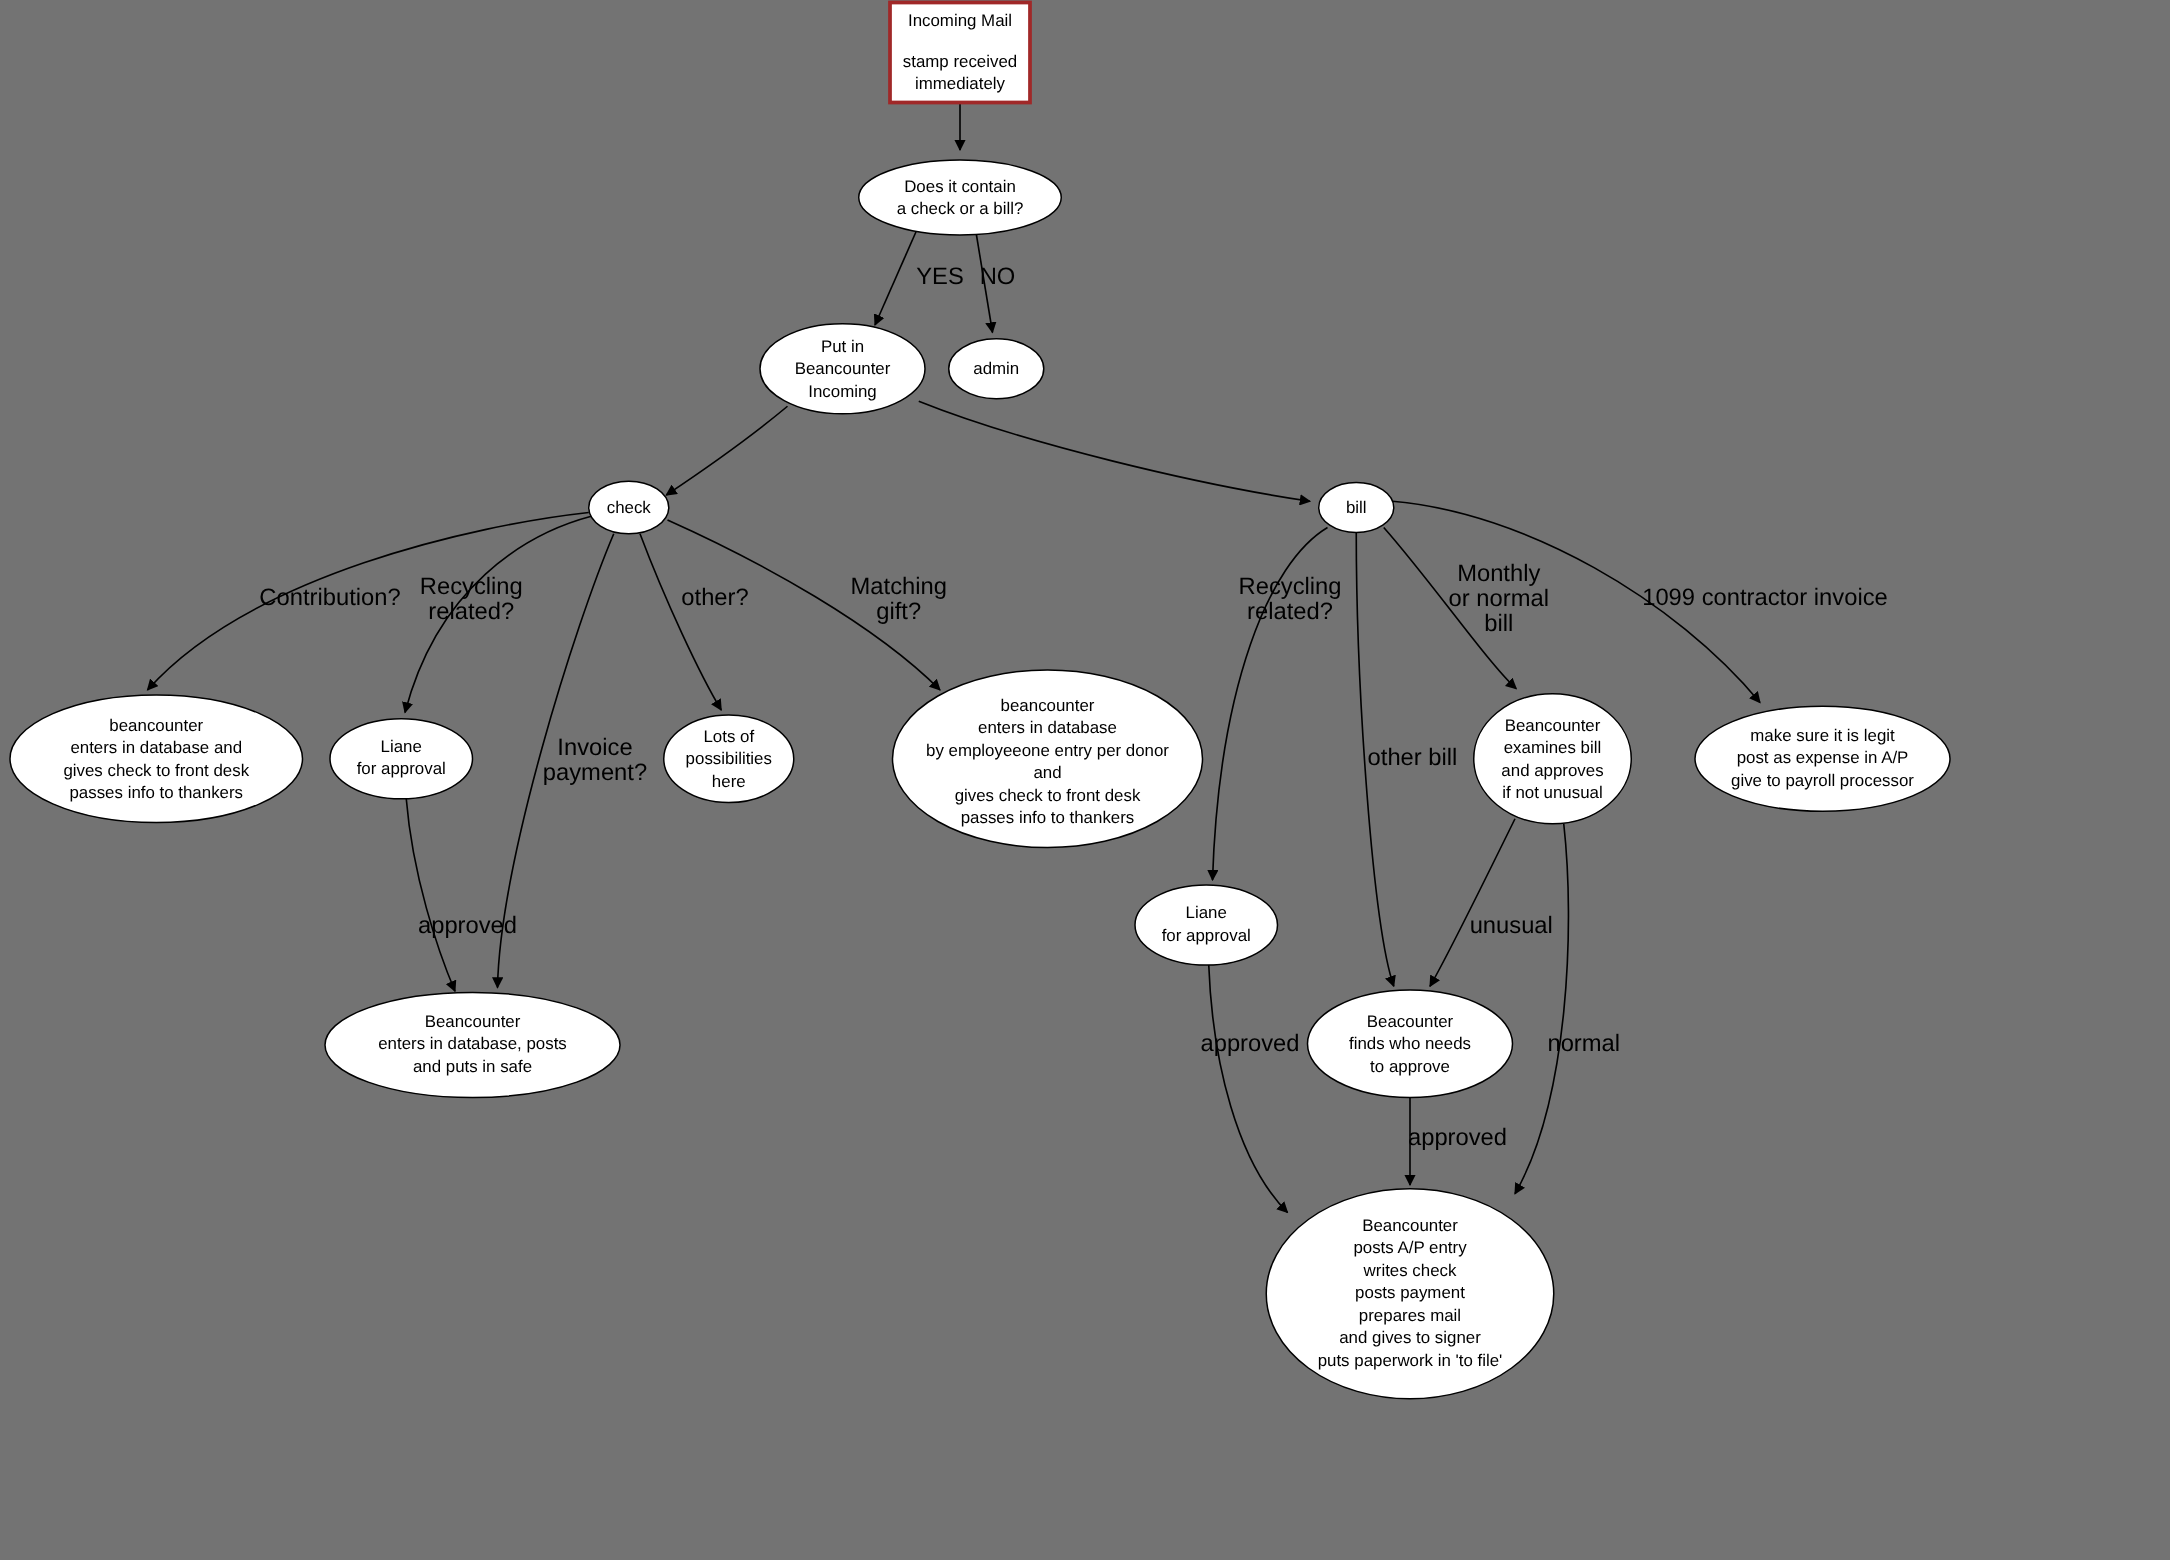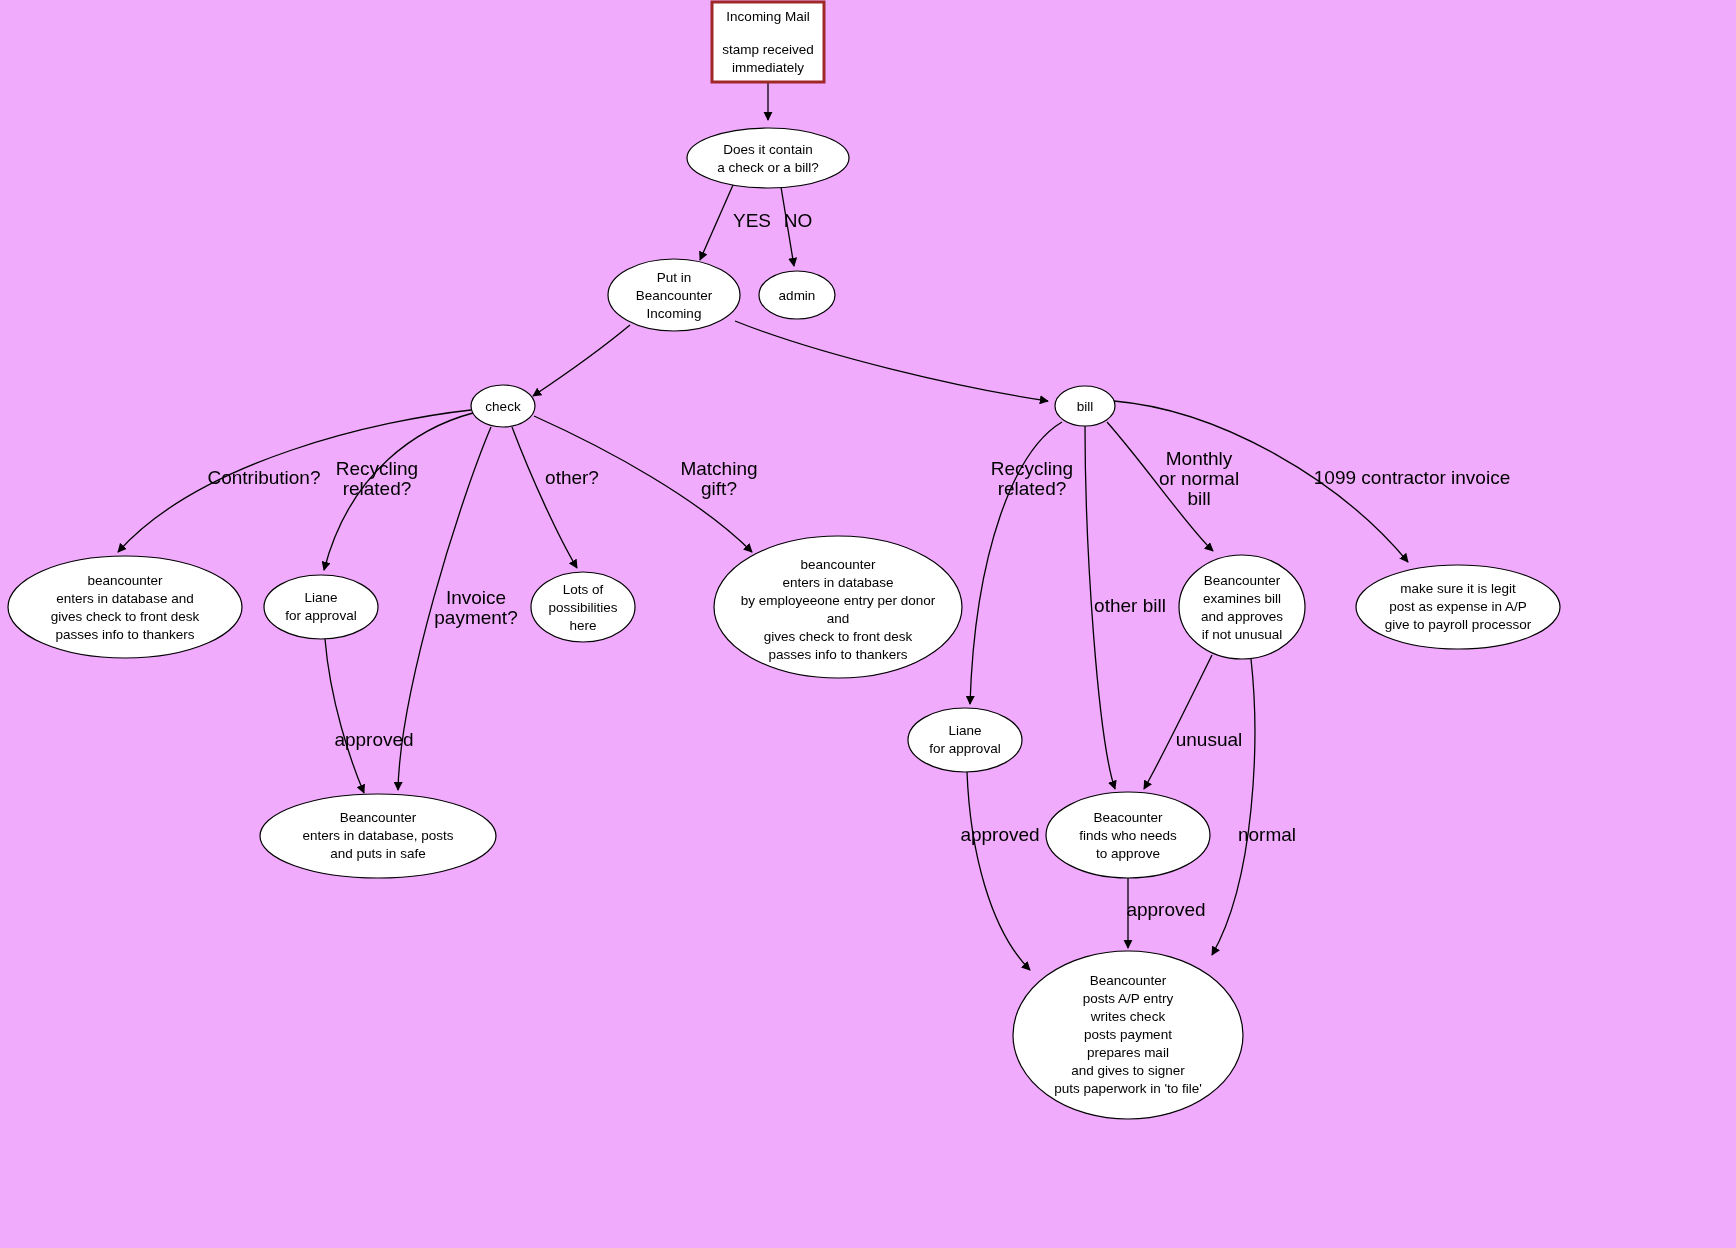--- a/index.html
+++ b/index.html
@@ -8,21 +8,21 @@
     background: #ffffff;
   }
   body {
     font-family: "Liberation Sans", sans-serif;
     color: #000000;
   }
   #canvas {
     position: relative;
     width: 1736px;
     height: 1248px;
-    background: #f0abfc;
+    background: #737373;
     overflow: hidden;
   }
   svg#graph {
     position: absolute;
     left: 0;
     top: 0;
     width: 1736px;
     height: 1248px;
   }
   .node-ellipse {

